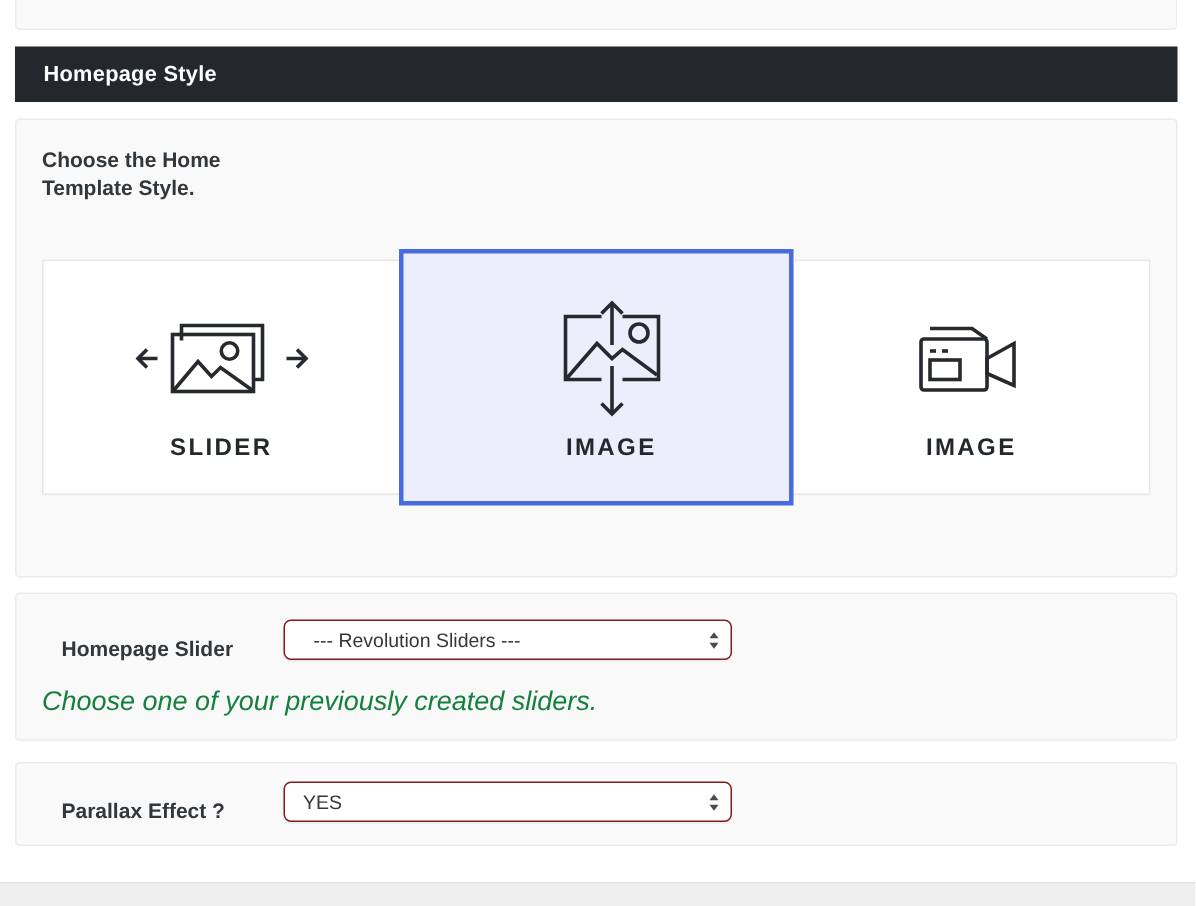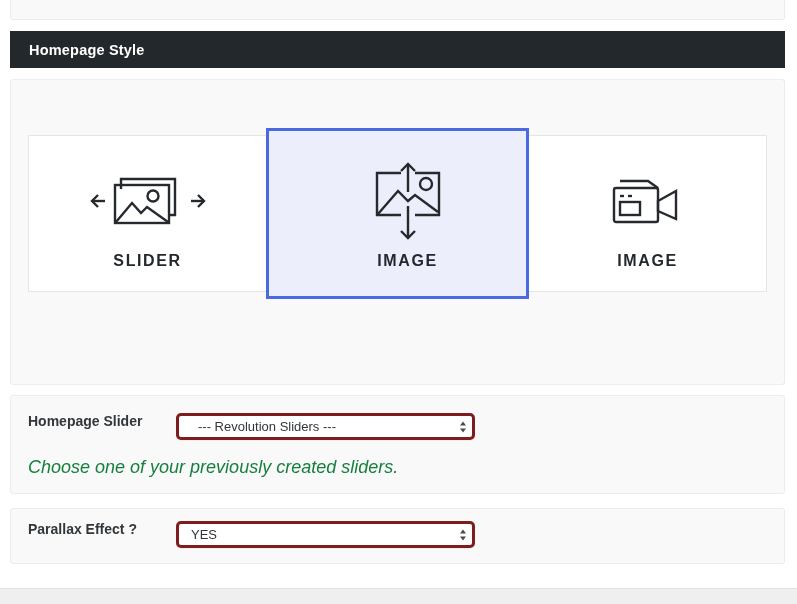--- a/index.html
+++ b/index.html
@@ -47,28 +47,28 @@
   }
   .card.selected{
     background:var(--selected-card-bg);
     border:3px solid var(--selected-card-border);
     margin-top:-8px;margin-bottom:-8px;position:relative;z-index:2;padding-left:20px;
   }
   .icon-stroke{stroke:#26292e;fill:none;stroke-width:2.4;}
   .panel-field{padding:17px;}
   .panel-slider{margin-top:10px;height:99px;}
   .panel-parallax{margin-top:14px;height:56px;padding-top:12px;}
-  .field-row{display:flex;align-items:flex-start;}
+  .field-row{display:flex;align-items:flex-end;margin-left:13px;}
   .field-label{
     width:148px;flex-shrink:0;font-size:14px;font-weight:700;color:#32373c;
   }
   .select-wrap{position:relative;width:299px;}
   select{
     width:299px;height:27px;appearance:none;-webkit-appearance:none;
-    border:3px solid #7f1d1d;border-radius:5px;background:#fff;
+    border:1px solid #7f1d1d;border-radius:5px;background:#fff;
     font-size:13px;color:#32373c;padding:0 24px 0 12px;
     font-family:inherit;box-shadow:0 1px 1px rgba(0,0,0,.05);
   }
   select.pad-lg{padding-left:19px;}
   .stepper{
     position:absolute;right:9px;top:50%;transform:translateY(-50%);
     display:flex;flex-direction:column;gap:3px;pointer-events:none;
   }
   .stepper i{display:block;width:0;height:0;
     border-left:3.5px solid transparent;border-right:3.5px solid transparent;}
@@ -85,20 +85,21 @@
 
 <div class="wrap">
 
   <div class="stub-panel"></div>
 
   <div class="section-bar">
     <span>Homepage Style</span>
   </div>
 
   <div class="panel panel-main">
+    <div class="desc">Choose the Home Template Style.</div>
 
     <div class="cards">
 
       <div class="card">
         <div class="icon-box">
           <svg width="118" height="52" viewBox="0 0 118 52">
             <g class="icon-stroke">
               <path d="M16,26 H3"></path>
                 <path d="M9,20 L3,26 L9,32"></path>
               <path d="M102,26 H115"></path>

